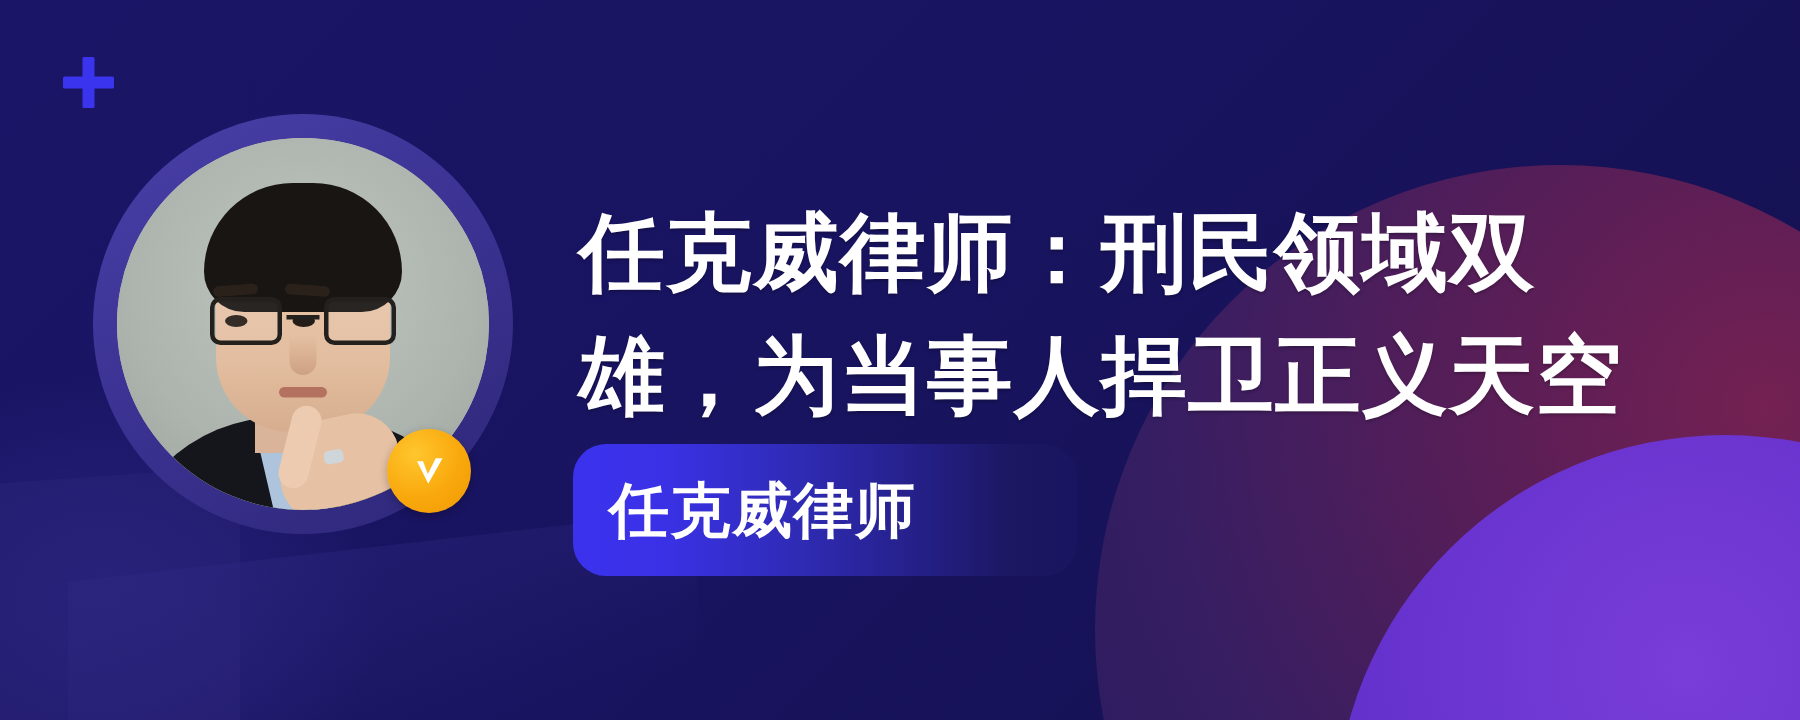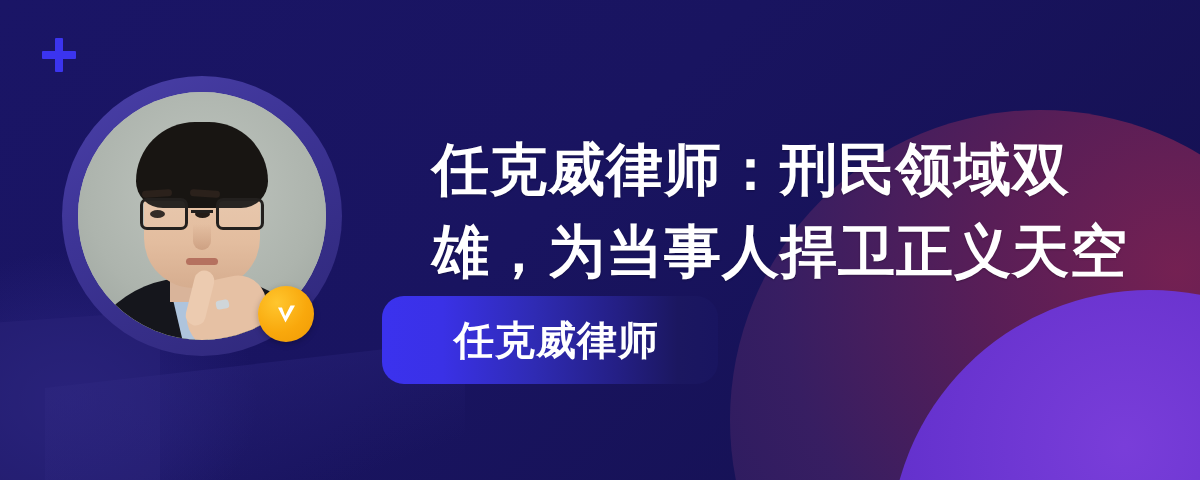--- a/index.html
+++ b/index.html
@@ -300,36 +300,34 @@
     color: #ffffff;
     font-size: 57px;
     line-height: 82px;
     font-weight: 700;
     letter-spacing: 1px;
     font-family: "Liberation Sans", "DejaVu Sans", sans-serif;
     text-shadow: 0 1px 2px rgba(0,0,0,0.25);
     word-break: break-all;
     z-index: 5;
     pointer-events: none;
-    margin-left: 46px;
   }
 
   
   .author-pill {
     position: absolute;
     left: 382px;
     top: 296px;
     width: 336px;
     height: 88px;
     border-radius: 22px;
     background: linear-gradient(90deg, #3b32ee 0%, #3a31e6 18%, #2f2bb4 45%, #241f85 70%, #1b1760 88%, #191560 100%);
     display: flex;
     align-items: center;
     z-index: 3;
-    padding-left: 48px;
   }
   .author-name {
     color: #ffffff;
     font-size: 40px;
     font-weight: 700;
     letter-spacing: 1px;
     padding-left: 24px;
     font-family: "Liberation Sans", "DejaVu Sans", sans-serif;
     white-space: nowrap;
   }

